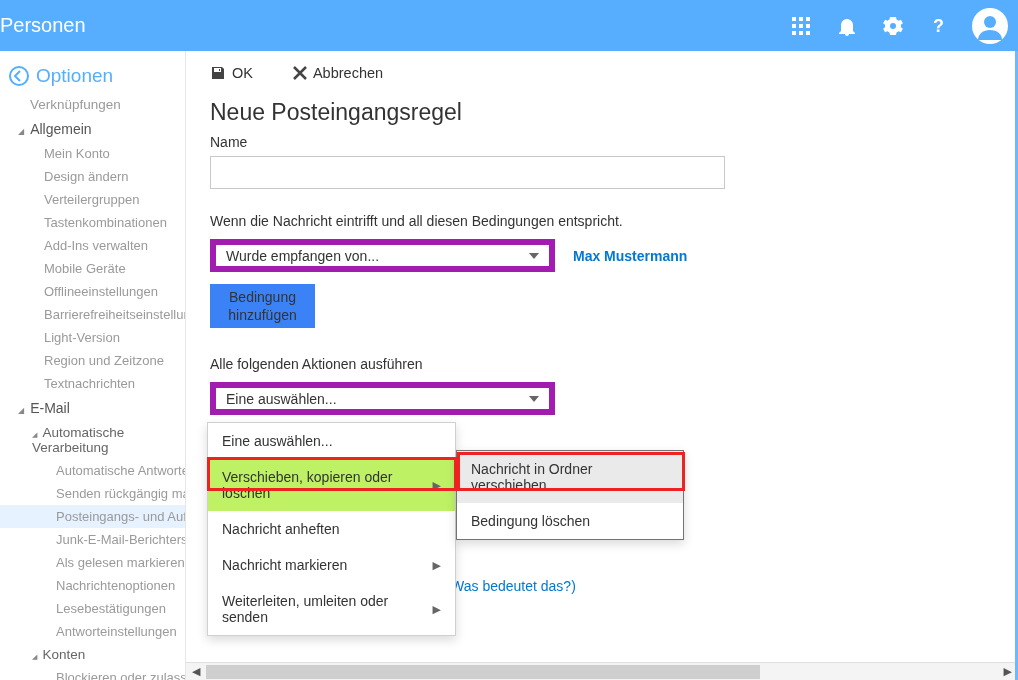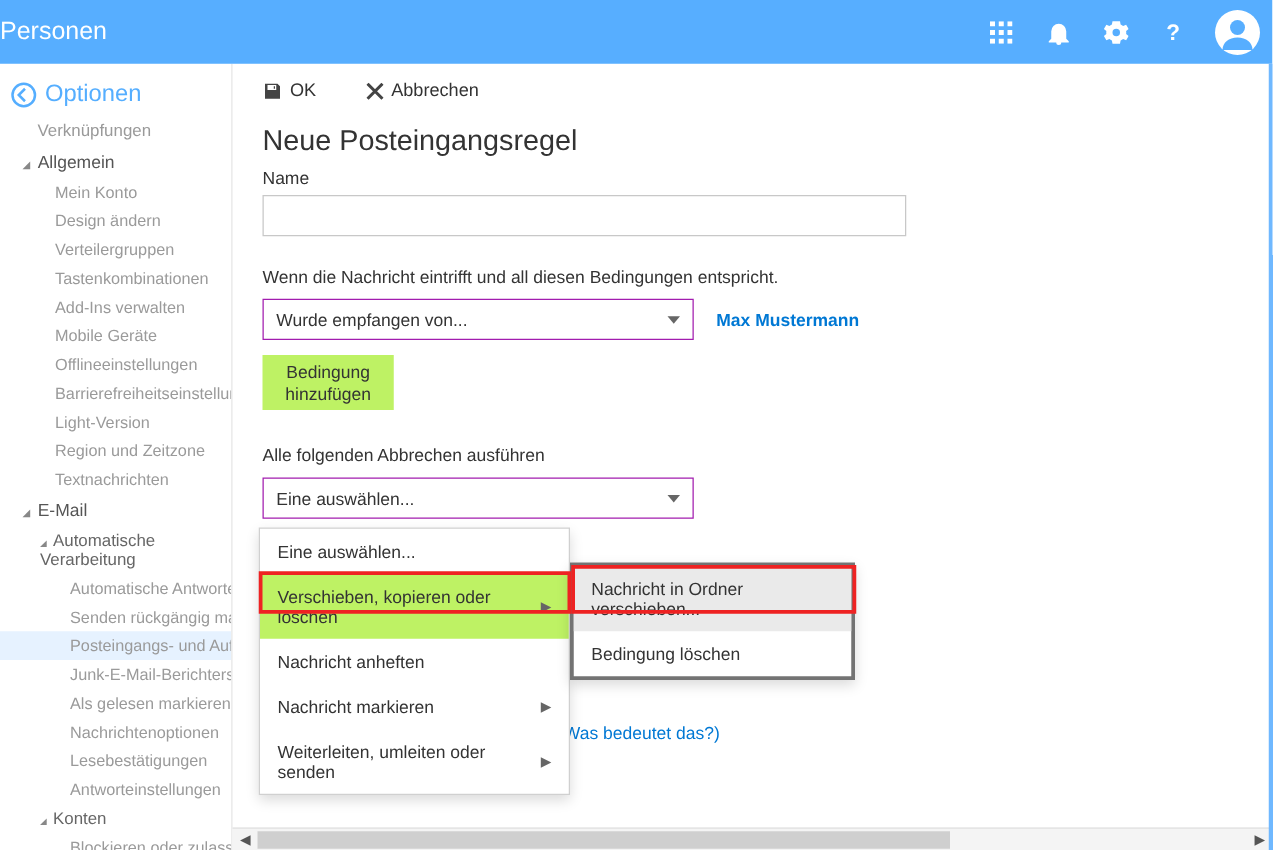--- a/index.html
+++ b/index.html
@@ -24,30 +24,30 @@
 .side-sub-sec::before{content:"◢";font-size:7px;color:#888;margin-right:5px;display:inline-block}
 .selected{background:#e6f2ff}
 .content{flex:1;padding:14px 24px 0 24px;position:relative;overflow:hidden}
 .toolbar{display:flex;align-items:flex-end;gap:40px;margin-bottom:18px}
 .tbtn{display:flex;align-items:center;gap:6px;font-size:14.5px;color:#333;cursor:pointer}
 .tbtn svg{fill:#444}
 h1.page-title{font-size:23px;font-weight:400;color:#333;margin-bottom:8px}
 .lbl{font-size:14px;color:#333;margin-bottom:6px}
 .txt-input{width:515px;height:33px;border:1px solid #c8c8c8;padding:4px 8px;font-size:14px;margin-bottom:24px}
 .cond-lbl{font-size:14px;color:#333;margin-bottom:10px}
-.dd{width:345px;height:33px;border:1px solid #a21caf;display:flex;align-items:center;justify-content:space-between;padding:0 10px;font-size:14px;color:#333;cursor:pointer;background:#fff}
+.dd{width:345px;height:33px;border:6px solid #a21caf;display:flex;align-items:center;justify-content:space-between;padding:0 10px;font-size:14px;color:#333;cursor:pointer;background:#fff}
 .dd .caret{width:0;height:0;border-left:5px solid transparent;border-right:5px solid transparent;border-top:6px solid #666}
 .row{display:flex;align-items:center;gap:18px}
 .person-link{color:#0078d4;font-size:14px;font-weight:600;cursor:pointer}
-.add-cond{margin-top:12px;width:105px;height:44px;background:#bef264;border:none;font-size:14px;color:#333;text-align:center;cursor:pointer;line-height:1.3}
+.add-cond{margin-top:12px;width:105px;height:44px;background:#3b82f6;border:none;font-size:14px;color:#333;text-align:center;cursor:pointer;line-height:1.3}
 .sect{margin-top:28px}
 .menu{position:absolute;left:207px;top:422px;width:249px;background:#fff;border:1px solid #d0d0d0;box-shadow:0 4px 10px rgba(0,0,0,.15);z-index:5}
 .menu-item{padding:10px 14px;font-size:14px;color:#333;cursor:pointer;display:flex;justify-content:space-between;align-items:center}
 .menu-item .sub-caret{font-size:11px;color:#666}
-.submenu{position:absolute;left:456px;top:450px;width:228px;background:#fff;border:3px solid #737373;box-shadow:0 4px 10px rgba(0,0,0,.15);z-index:6}
+.submenu{position:absolute;left:456px;top:450px;width:228px;background:#fff;border:1px solid #737373;box-shadow:0 4px 10px rgba(0,0,0,.15);z-index:6}
 .sub-item{padding:10px 14px;font-size:14px;color:#333;cursor:pointer}
 .hl-red{position:absolute;border:3px solid #e22;pointer-events:none;z-index:10}
 .ghost{position:absolute;left:207px;top:578px;display:flex;align-items:center;gap:8px;font-size:14px;color:#777}
 .ghost input{width:14px;height:14px}
 .ghost .hint{color:#0078d4}
 .hscroll{position:absolute;left:186px;right:0;bottom:0;height:18px;background:#f4f4f4;border-top:1px solid #e0e0e0;display:flex;align-items:center;justify-content:space-between;padding:0 2px}
 .harrow{font-size:11px;color:#555;cursor:pointer;padding:0 4px}
 .htrack{flex:1;height:14px;background:#f4f4f4;position:relative;margin:0 2px}
 .hthumb{position:absolute;left:0;top:0;height:14px;width:70%;background:#cfcfcf}
 .rborder{position:absolute;right:0;top:51px;width:3px;height:629px;background:#6fb8ff}
@@ -157,21 +157,21 @@
     <div class="row">
       <div class="dd">
         <span>Wurde empfangen von...</span>
         <span class="caret"></span>
       </div>
       <span class="person-link">Max Mustermann</span>
     </div>
     <button class="add-cond">Bedingung hinzufügen</button>
 
     <div class="sect">
-      <div class="cond-lbl">Alle folgenden Abbrechen ausführen</div>
+      <div class="cond-lbl">Alle folgenden Aktionen ausführen</div>
       <div class="dd">
         <span>Eine auswählen...</span>
         <span class="caret"></span>
       </div>
     </div>
   </div>
 </div>
 
 <div class="menu">
   <div class="menu-item">

